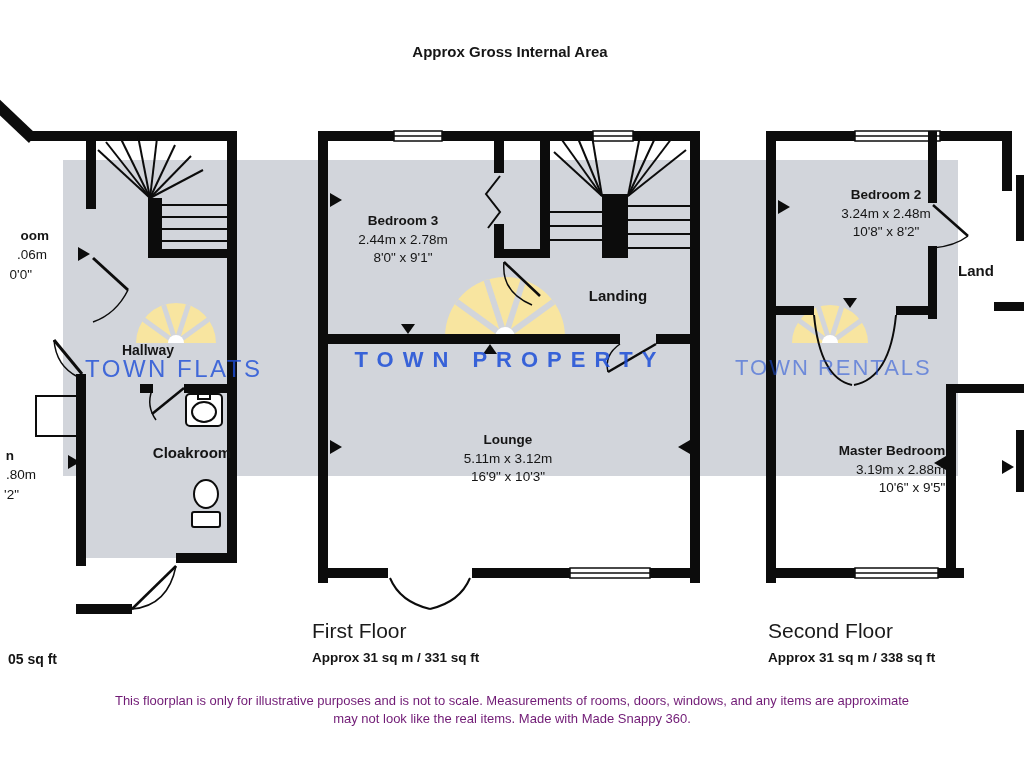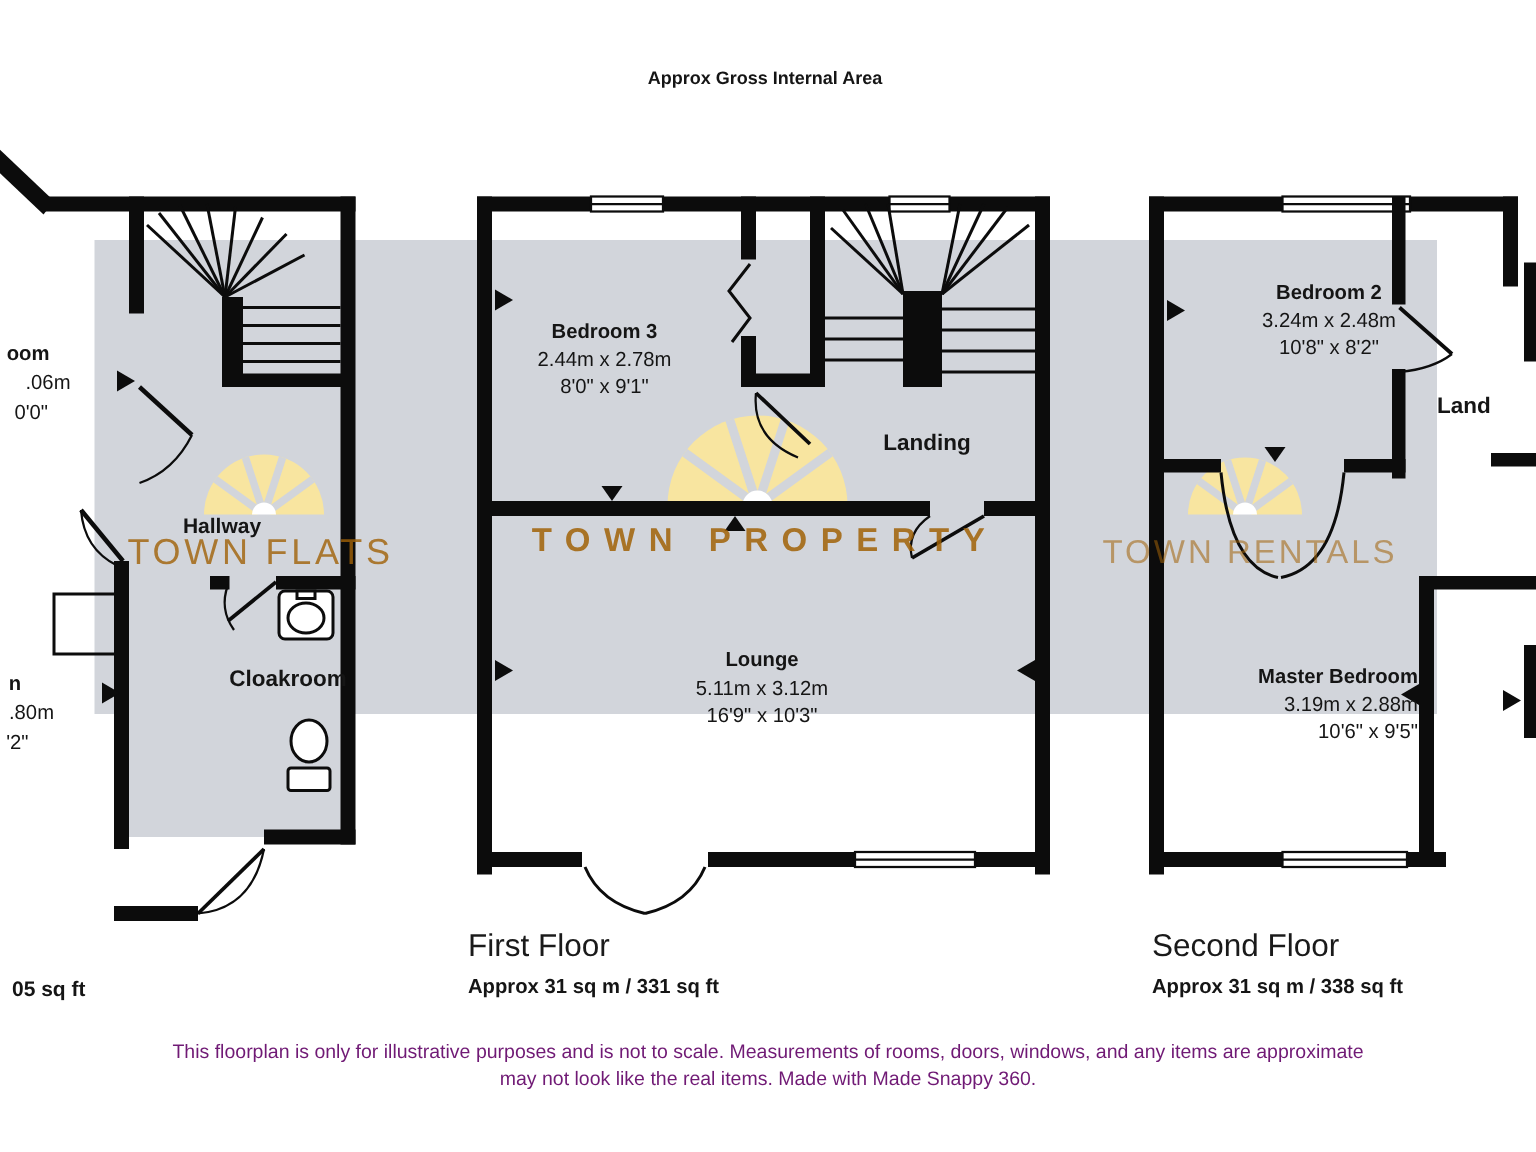--- a/index.html
+++ b/index.html
@@ -10,23 +10,23 @@
     color:#151515;
   }
   .abs{position:absolute;}
   
   #band{left:63px;top:160px;width:895px;height:316px;background:#d2d5db;}
   #band-ext{left:84px;top:476px;width:149px;height:82px;background:#d2d5db;}
   
   #plan-svg{left:0;top:0;}
   
   .title{left:510px;top:43px;transform:translateX(-50%);
-    font-size:12px;font-weight:bold;line-height:18px;text-align:center;white-space:nowrap;}
-  
-  .wm{color:#a16207;white-space:nowrap;font-weight:400;}
+    font-size:15px;font-weight:bold;line-height:18px;text-align:center;white-space:nowrap;}
+  
+  .wm{color:#1d4ed8;white-space:nowrap;font-weight:400;}
   #wm-left{left:85px;top:355px;font-size:24px;letter-spacing:2.5px;opacity:.8;}
   #wm-center{left:510px;top:347px;transform:translateX(-50%);font-size:22px;letter-spacing:9px;opacity:.85;font-weight:bold;}
   #wm-right{left:735px;top:355px;font-size:22px;letter-spacing:2px;opacity:.55;}
   
   .room-label{transform:translateX(-50%);text-align:center;font-size:13.5px;line-height:18.5px;white-space:nowrap;}
   .room-name{font-weight:bold;display:block;}
   .room-dim{font-weight:400;display:block;}
   .single{font-weight:bold;font-size:15px;white-space:nowrap;}
   
   .frag{font-size:13.5px;text-align:right;white-space:nowrap;overflow:hidden;}
@@ -260,21 +260,21 @@
 </svg>
 
 <div class="abs wm" id="wm-left">TOWN FLATS</div>
 <div class="abs wm" id="wm-center">TOWN PROPERTY</div>
 <div class="abs wm" id="wm-right">TOWN RENTALS</div>
 
 <div class="abs title">
   <span style="display:block">Approx Gross Internal Area</span>
 </div>
 
-<div class="abs frag bold" style="left:0;top:228px;width:33px;">oom</div>
+<div class="abs frag bold" style="left:16px;top:228px;width:33px;">oom</div>
 <div class="abs frag" style="left:0;top:247px;width:47px;">.06m</div>
 <div class="abs frag" style="left:0;top:267px;width:32px;">0'0"</div>
 
 <div class="abs frag bold" style="left:0;top:448px;width:14px;">n</div>
 <div class="abs frag" style="left:0;top:467px;width:36px;">.80m</div>
 <div class="abs frag" style="left:0;top:487px;width:19px;">'2"</div>
 
 <div class="abs single" style="left:148px;top:342px;transform:translateX(-50%);font-size:14px;">Hallway</div>
 <div class="abs single" style="left:192px;top:444px;transform:translateX(-50%);">Cloakroom</div>
 <div class="abs frag bold" style="left:0;top:651px;width:57px;font-size:14px;">05 sq ft</div>

